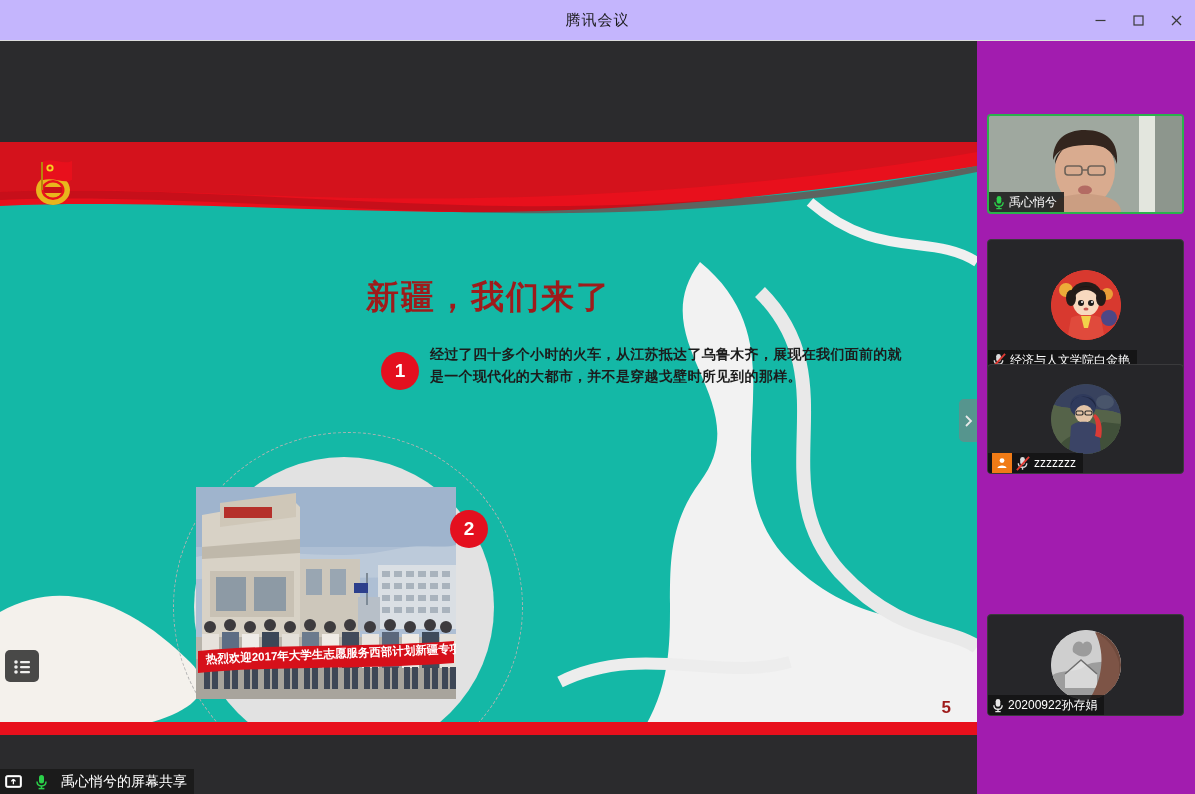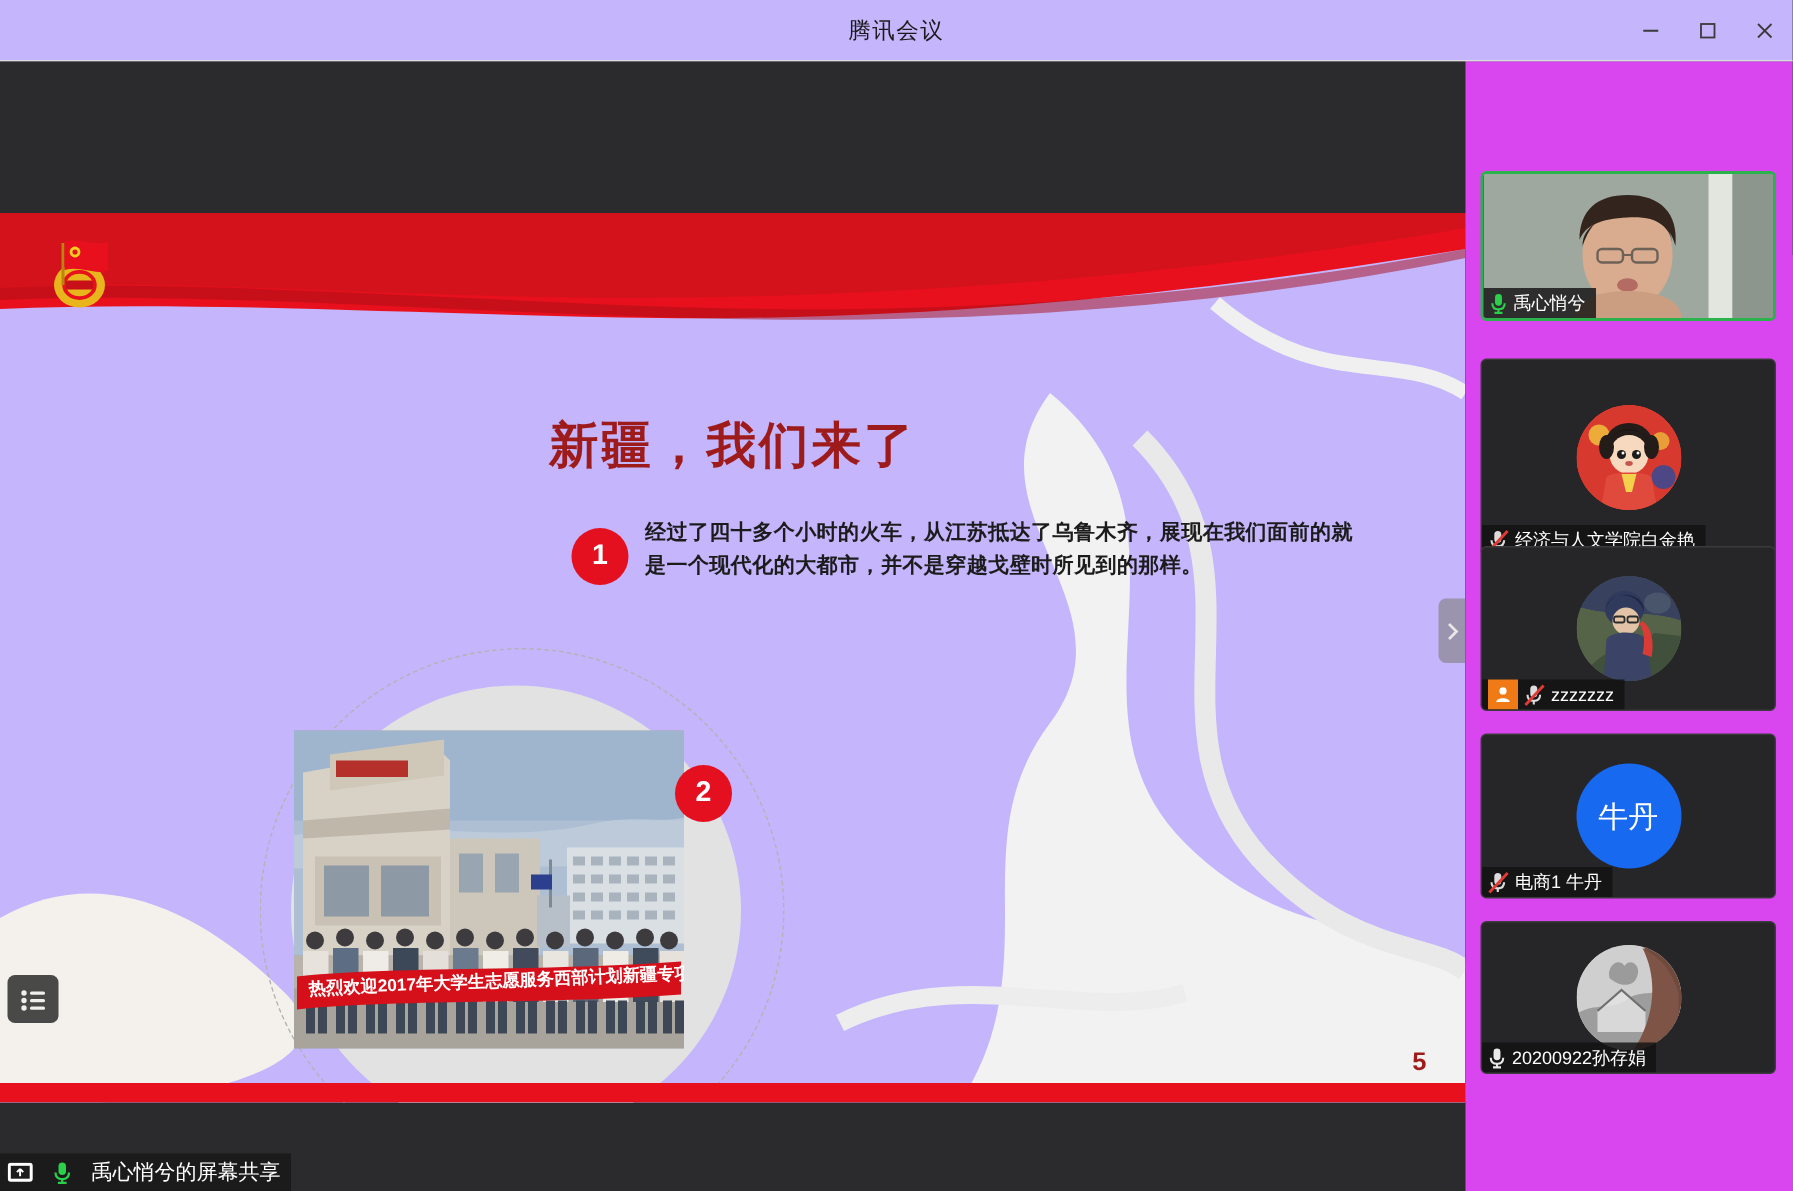--- a/index.html
+++ b/index.html
@@ -34,21 +34,21 @@
   
   .stage {
     position: absolute; left: 0; top: 41px; width: 977px; height: 753px;
     background: #2b2b2d;
     overflow: hidden;
   }
 
   
   .slide {
     position: absolute; left: 0; top: 101px; width: 977px; height: 593px;
-    background: #c4b5fd;
+    background: #14b8a6;
     overflow: hidden;
   }
   
   .banner {
     position: absolute; left: 0; top: 0; width: 977px; height: 78px;
     overflow: hidden;
   }
   .banner svg { display: block; }
 
   .emblem {
@@ -137,21 +137,21 @@
     position: absolute; left: 0; bottom: 0; height: 25px;
     background: #1b1b1b;
     display: flex; align-items: center; gap: 13px;
     padding: 0 7px 0 5px;
   }
   .share-label { color: #ffffff; font-size: 14px; }
 
   
   .rail {
     position: absolute; left: 977px; top: 41px; width: 218px; height: 753px;
-    background: #d946ef;
+    background: #a21caf;
   }
   .tile {
     position: absolute; left: 10px; width: 197px;
     background: #262629;
     border: 1px solid #3a3a3c;
     border-radius: 4px;
     overflow: hidden;
   }
   .tile.active { border: 2px solid #2bb24c; }
   .tile-media { position: absolute; inset: 0; overflow: hidden; }
@@ -509,34 +509,20 @@
       <svg class="mic" width="14" height="15" viewBox="0 0 15 16">
         <rect x="4.5" y="1" width="5" height="8.4" rx="2.5" fill="#dcdcdc"></rect>
         <path d="M2.5,7.6 C2.5,10.6 4.5,12 7,12 C9.5,12 11.5,10.6 11.5,7.6" fill="none" stroke="#dcdcdc" stroke-width="1.5"></path>
         <line x1="7" y1="12" x2="7" y2="14.6" stroke="#dcdcdc" stroke-width="1.5"></line>
         <line x1="1" y1="15" x2="14" y2="1" stroke="#e03b34" stroke-width="2"></line>
       </svg>
       <span class="pname">zzzzzzz</span>
     </div>
   </div>
 
-  <div class="tile" style="top:448px; height:110px;">
-    <div class="avatar-wrap">
-      <span class="avatar-blue">牛丹</span>
-    </div>
-    <div class="nameplate">
-      <svg class="mic" width="14" height="15" viewBox="0 0 15 16">
-        <rect x="4.5" y="1" width="5" height="8.4" rx="2.5" fill="#dcdcdc"></rect>
-        <path d="M2.5,7.6 C2.5,10.6 4.5,12 7,12 C9.5,12 11.5,10.6 11.5,7.6" fill="none" stroke="#dcdcdc" stroke-width="1.5"></path>
-        <line x1="7" y1="12" x2="7" y2="14.6" stroke="#dcdcdc" stroke-width="1.5"></line>
-        <line x1="1" y1="15" x2="14" y2="1" stroke="#e03b34" stroke-width="2"></line>
-      </svg>
-      <span class="pname">电商1 牛丹</span>
-    </div>
-  </div>
 
   <div class="tile" style="top:573px; height:102px;">
     <div class="avatar-wrap">
       <span class="avatar">
         <svg width="70" height="70" viewBox="0 0 70 70">
           <circle cx="35" cy="35" r="35" fill="#bdbdbd"></circle>
           <rect x="0" y="0" width="70" height="70" fill="#cfcfcf"></rect>
           <path d="M0,46 C12,38 24,44 34,36 C42,30 54,34 70,28 L70,70 L0,70 Z" fill="#9d9d9d"></path>
           <path d="M14,44 L30,30 L46,44 L46,58 L14,58 Z" fill="#e3e3e3" opacity="0.85"></path>
           <path d="M14,44 L30,30 L46,44" fill="none" stroke="#6f6f6f" stroke-width="1.4"></path>

